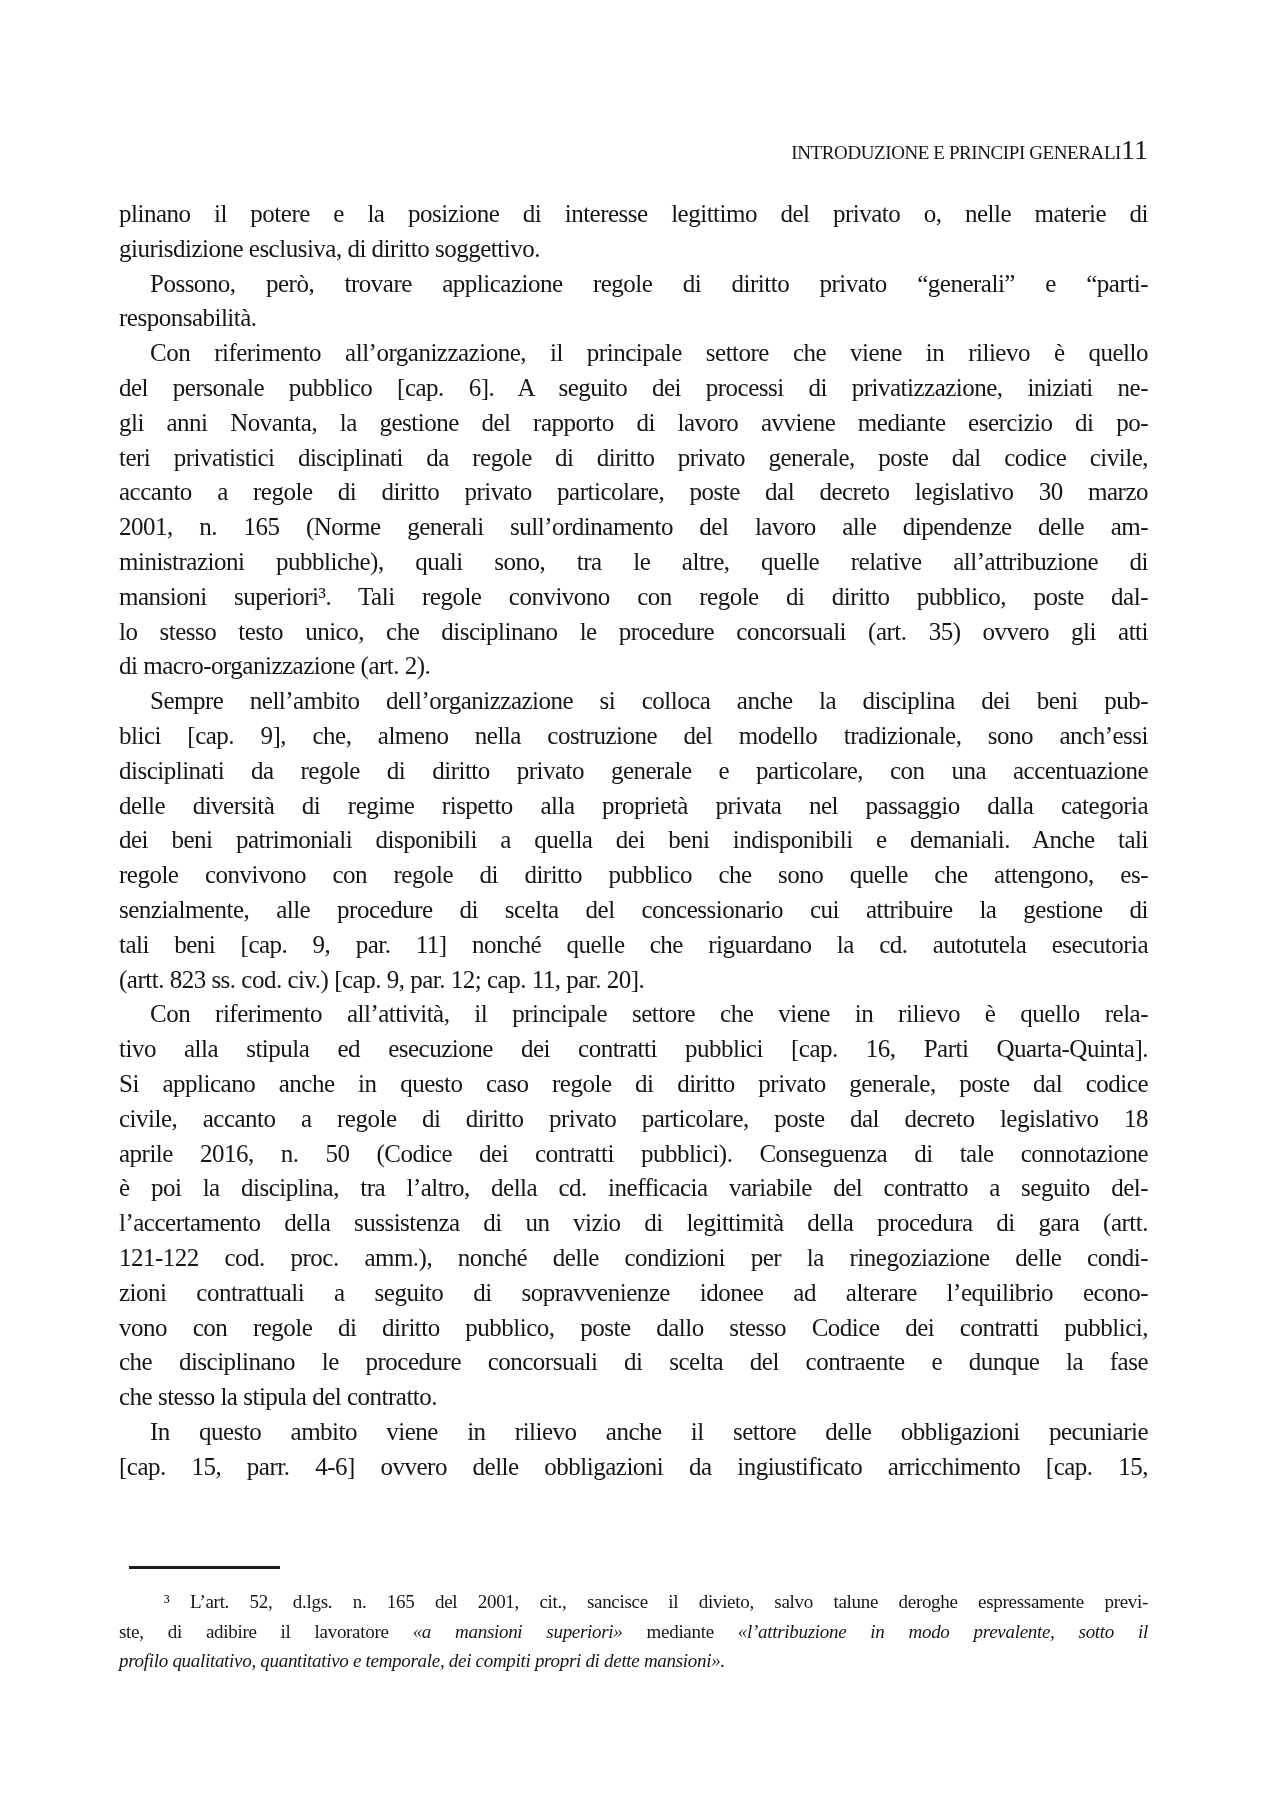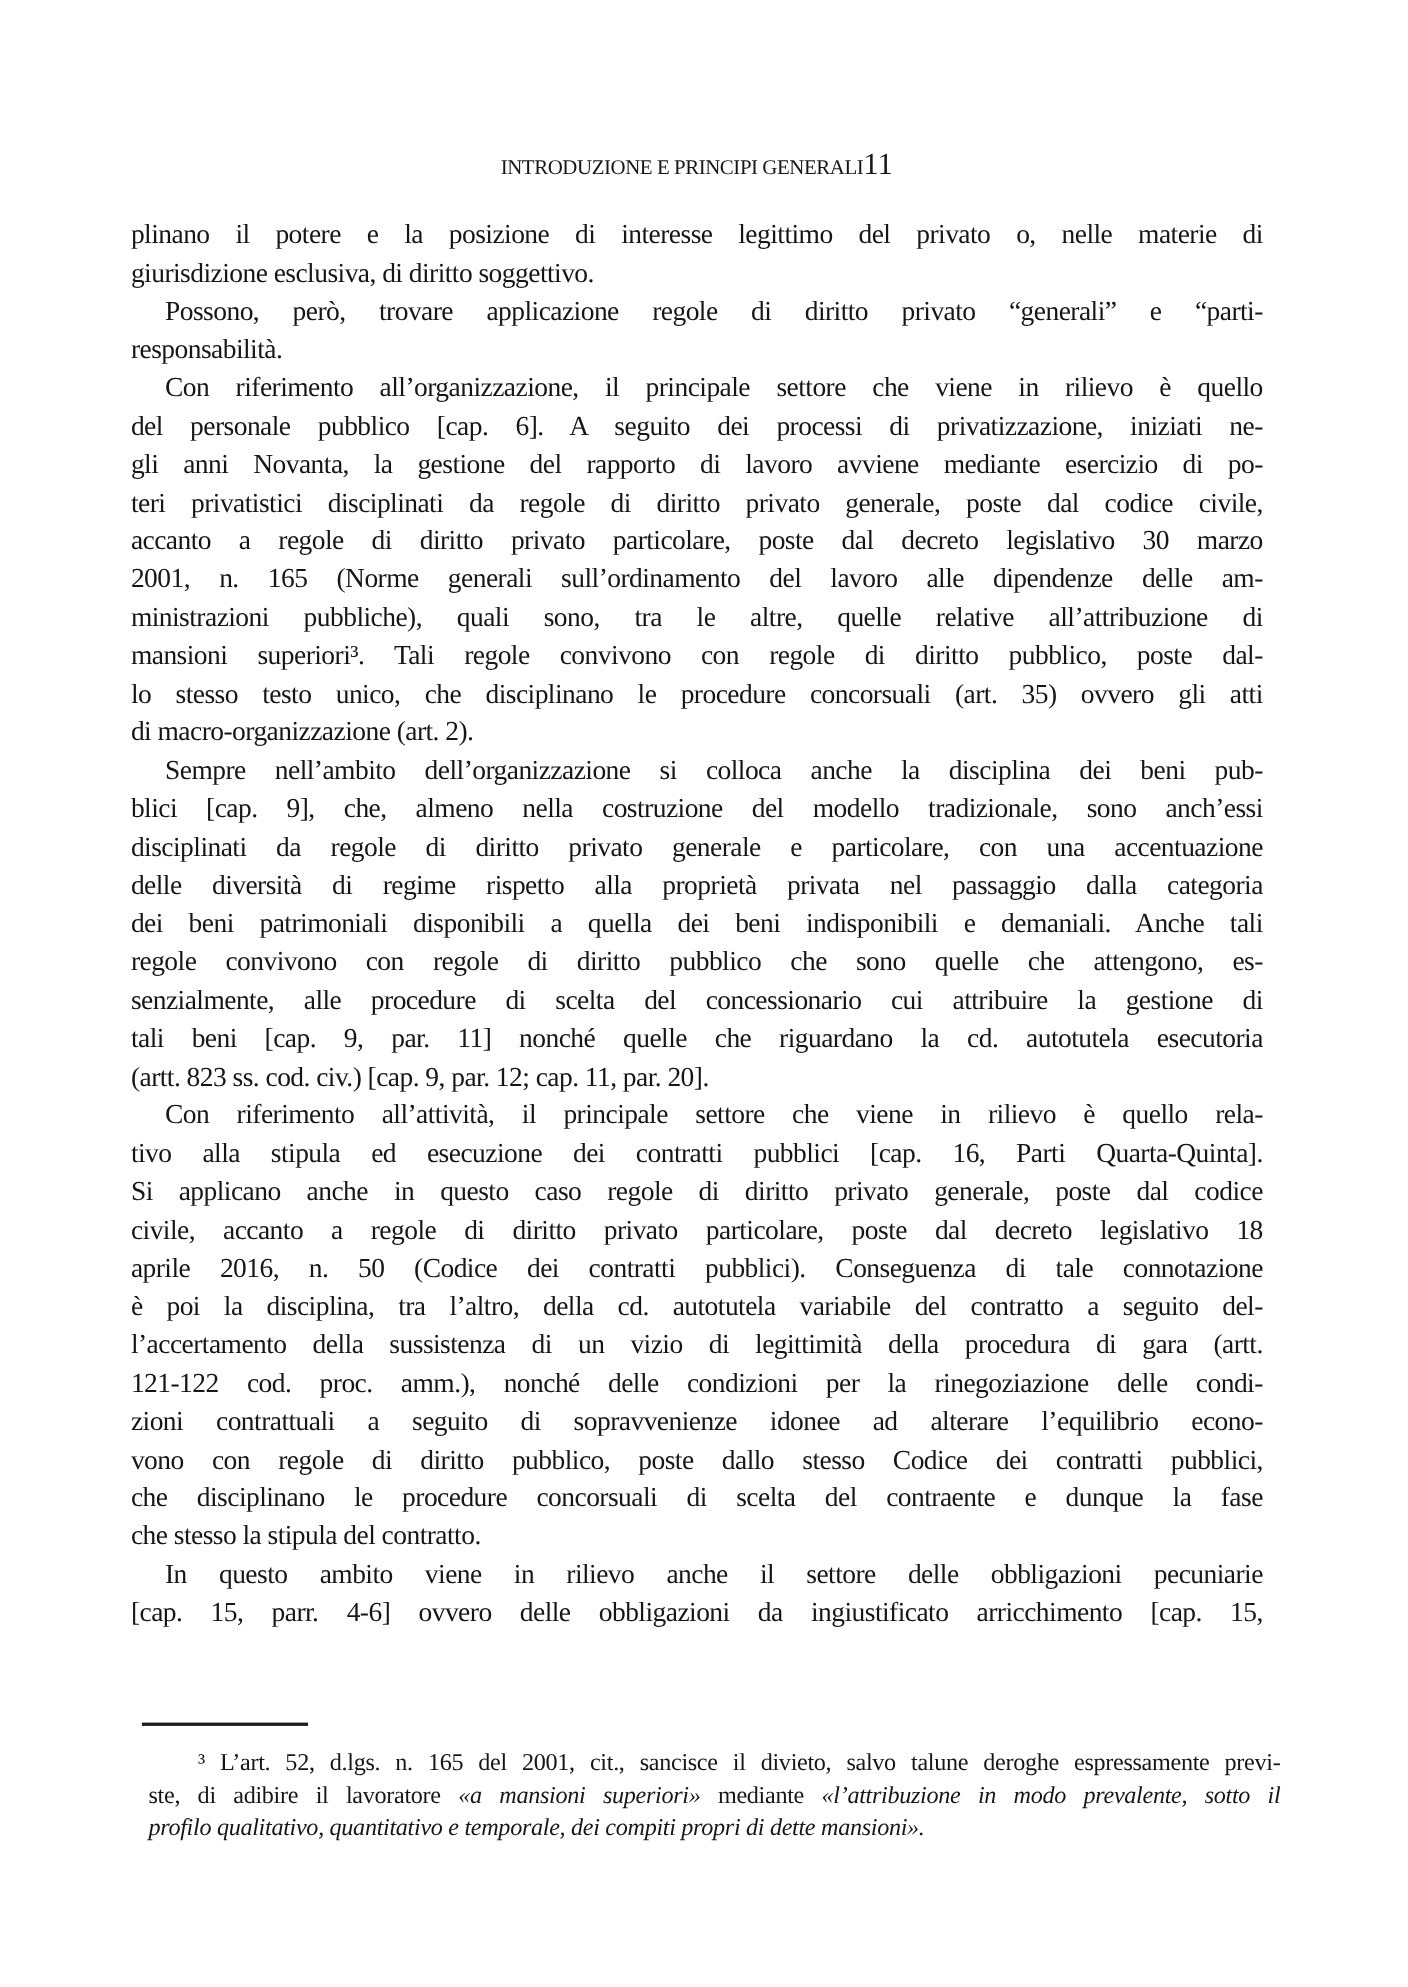--- a/index.html
+++ b/index.html
@@ -9,21 +9,21 @@
     position: relative;
     overflow: hidden;
     font-family: "Liberation Serif", "DejaVu Serif", serif;
   }
   .page-header {
     position: absolute;
     top: 134px;
     left: 119px;
     width: 1029px;
     display: flex;
-    justify-content: center;
+    justify-content: flex-end;
     align-items: baseline;
   }
   .running-title {
     font-size: 19px;
     letter-spacing: -0.4px;
     white-space: nowrap;
   }
   .folio {
     font-size: 28px;
   }
@@ -48,24 +48,23 @@
     left: 129px;
     width: 151px;
     height: 0;
     border-top: 3px solid #1b1b1b;
   }
   .footnote {
     position: absolute;
     top: 1587px;
     left: 119px;
     width: 1029px;
-    font-size: 22px;
+    font-size: 19px;
     line-height: 29.5px;
     letter-spacing: -0.3px;
-    margin-left: 16px;
   }
   .fline {
     text-align: justify;
     text-align-last: justify;
   }
   .fline.endline { text-align-last: left; }
   .fline.indent-fn { text-indent: 45px; }
   .it { font-style: italic; }
 </style>
 </head>
@@ -107,21 +106,21 @@
       <div class="line">senzialmente, alle procedure di scelta del concessionario cui attribuire la gestione di</div>
       <div class="line">tali beni [cap. 9, par. 11] nonché quelle che riguardano la cd. autotutela esecutoria</div>
       <div class="line endline">(artt. 823 ss. cod. civ.) [cap. 9, par. 12; cap. 11, par. 20].</div>
     </div>
     <div>
       <div class="line indent">Con riferimento all’attività, il principale settore che viene in rilievo è quello rela-</div>
       <div class="line">tivo alla stipula ed esecuzione dei contratti pubblici [cap. 16, Parti Quarta-Quinta].</div>
       <div class="line">Si applicano anche in questo caso regole di diritto privato generale, poste dal codice</div>
       <div class="line">civile, accanto a regole di diritto privato particolare, poste dal decreto legislativo 18</div>
       <div class="line">aprile 2016, n. 50 (Codice dei contratti pubblici). Conseguenza di tale connotazione</div>
-      <div class="line">è poi la disciplina, tra l’altro, della cd. autotutela variabile del contratto a seguito del-</div>
+      <div class="line">è poi la disciplina, tra l’altro, della cd. inefficacia variabile del contratto a seguito del-</div>
       <div class="line">l’accertamento della sussistenza di un vizio di legittimità della procedura di gara (artt.</div>
       <div class="line">121-122 cod. proc. amm.), nonché delle condizioni per la rinegoziazione delle condi-</div>
       <div class="line">zioni contrattuali a seguito di sopravvenienze idonee ad alterare l’equilibrio econo-</div>
       <div class="line">vono con regole di diritto pubblico, poste dallo stesso Codice dei contratti pubblici,</div>
       <div class="line">che disciplinano le procedure concorsuali di scelta del contraente e dunque la fase</div>
       <div class="line endline">che stesso la stipula del contratto.</div>
     </div>
     <div>
       <div class="line indent">In questo ambito viene in rilievo anche il settore delle obbligazioni pecuniarie</div>
       <div class="line">[cap. 15, parr. 4-6] ovvero delle obbligazioni da ingiustificato arricchimento [cap. 15,</div>

